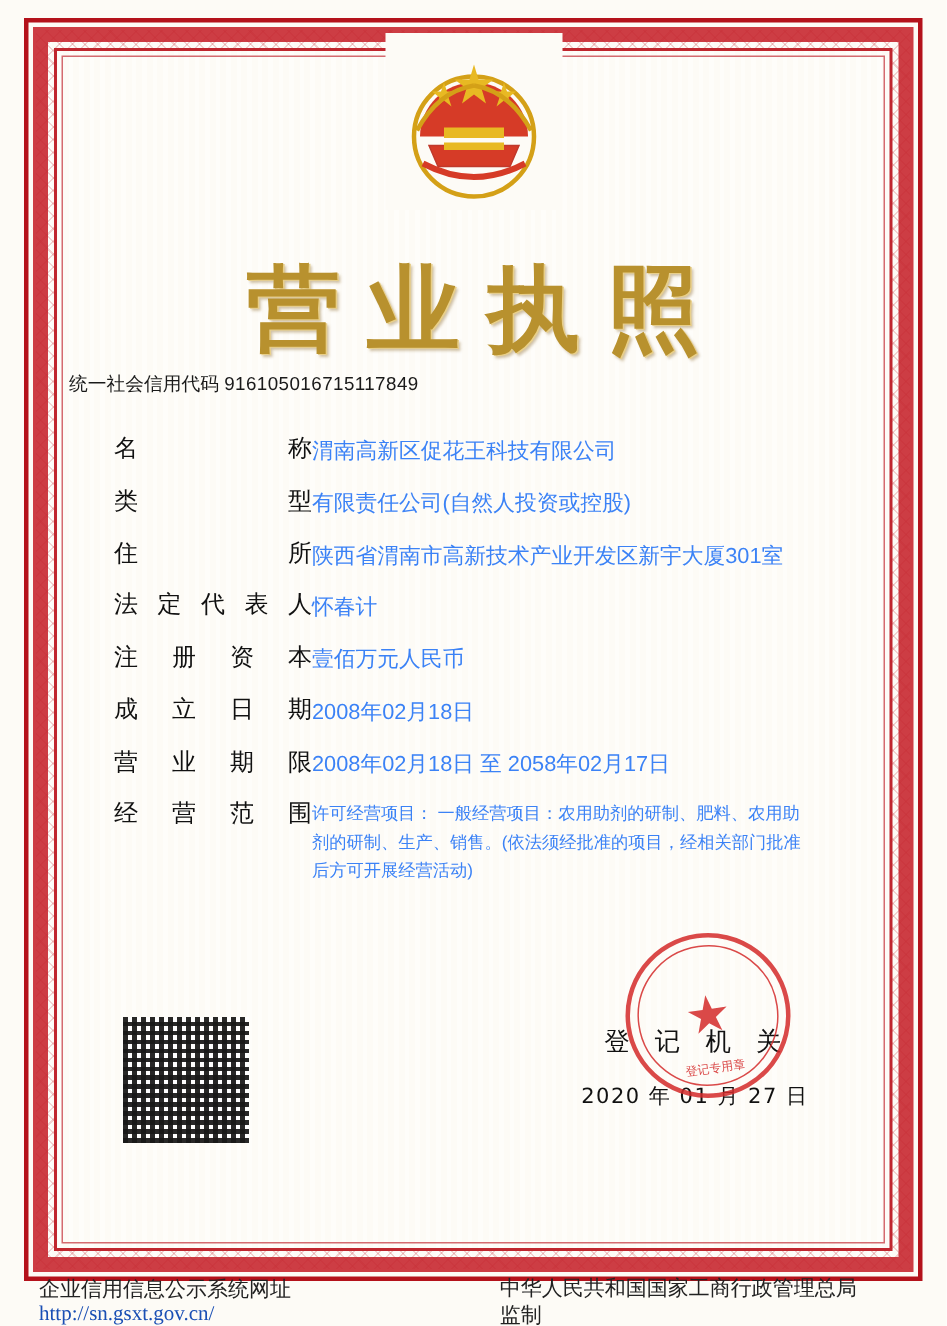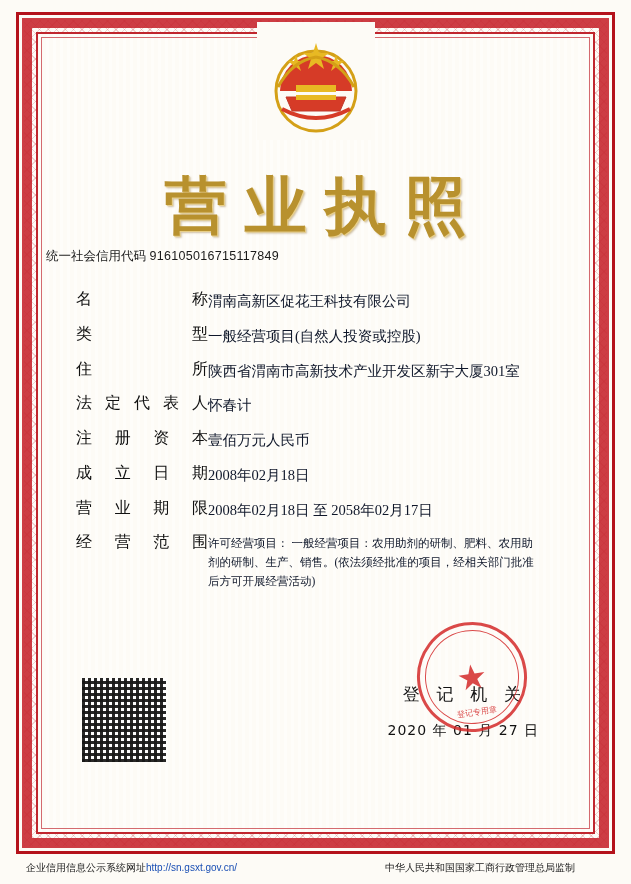--- a/index.html
+++ b/index.html
@@ -146,24 +146,24 @@
     font-size: 16px;
     color: #111;
     letter-spacing: 0;
     display: flex;
     justify-content: space-between;
     font-family: "DejaVu Sans", sans-serif;
   }
   .field-label span { display: inline-block; }
   .field-value {
     font-size: 14.5px;
-    color: #0f172a;
+    color: #3b82f6;
     line-height: 1.5;
     padding-top: 2px;
-    font-family: Liberation Serif, serif;
+    font-family: Liberation Sans, sans-serif;
   }
   .field-value.small {
     font-size: 11.5px;
     line-height: 1.65;
     max-width: 330px;
   }
 
   
   .qr {
     position: absolute;
@@ -239,23 +239,23 @@
   .footer {
     position: absolute;
     left: 0;
     right: 0;
     bottom: 6px;
     height: 20px;
     display: flex;
     align-items: center;
     justify-content: space-between;
     padding: 0 26px;
-    font-size: 10px;
+    font-size: 14px;
     color: #222;
-    font-family: Liberation Sans, sans-serif;
+    font-family: Liberation Serif, serif;
   }
   .footer .left { color: #222; }
   .footer .left a { color: #1a4fb4; text-decoration: none; }
   .footer .right { padding-right: 30px; margin-left: 48px; }
 </style>
 </head>
 <body>
 
 <div class="license">
 
@@ -298,21 +298,21 @@
             <span>称</span>
         </div>
         <div class="field-value">渭南高新区促花王科技有限公司</div>
       </div>
 
       <div class="field">
         <div class="field-label">
           <span>类</span>
             <span>型</span>
         </div>
-        <div class="field-value">一般经营项目(自然人投资或控股)</div>
+        <div class="field-value">有限责任公司(自然人投资或控股)</div>
       </div>
 
       <div class="field">
         <div class="field-label">
           <span>住</span>
             <span>所</span>
         </div>
         <div class="field-value">陕西省渭南市高新技术产业开发区新宇大厦301室</div>
       </div>
 

